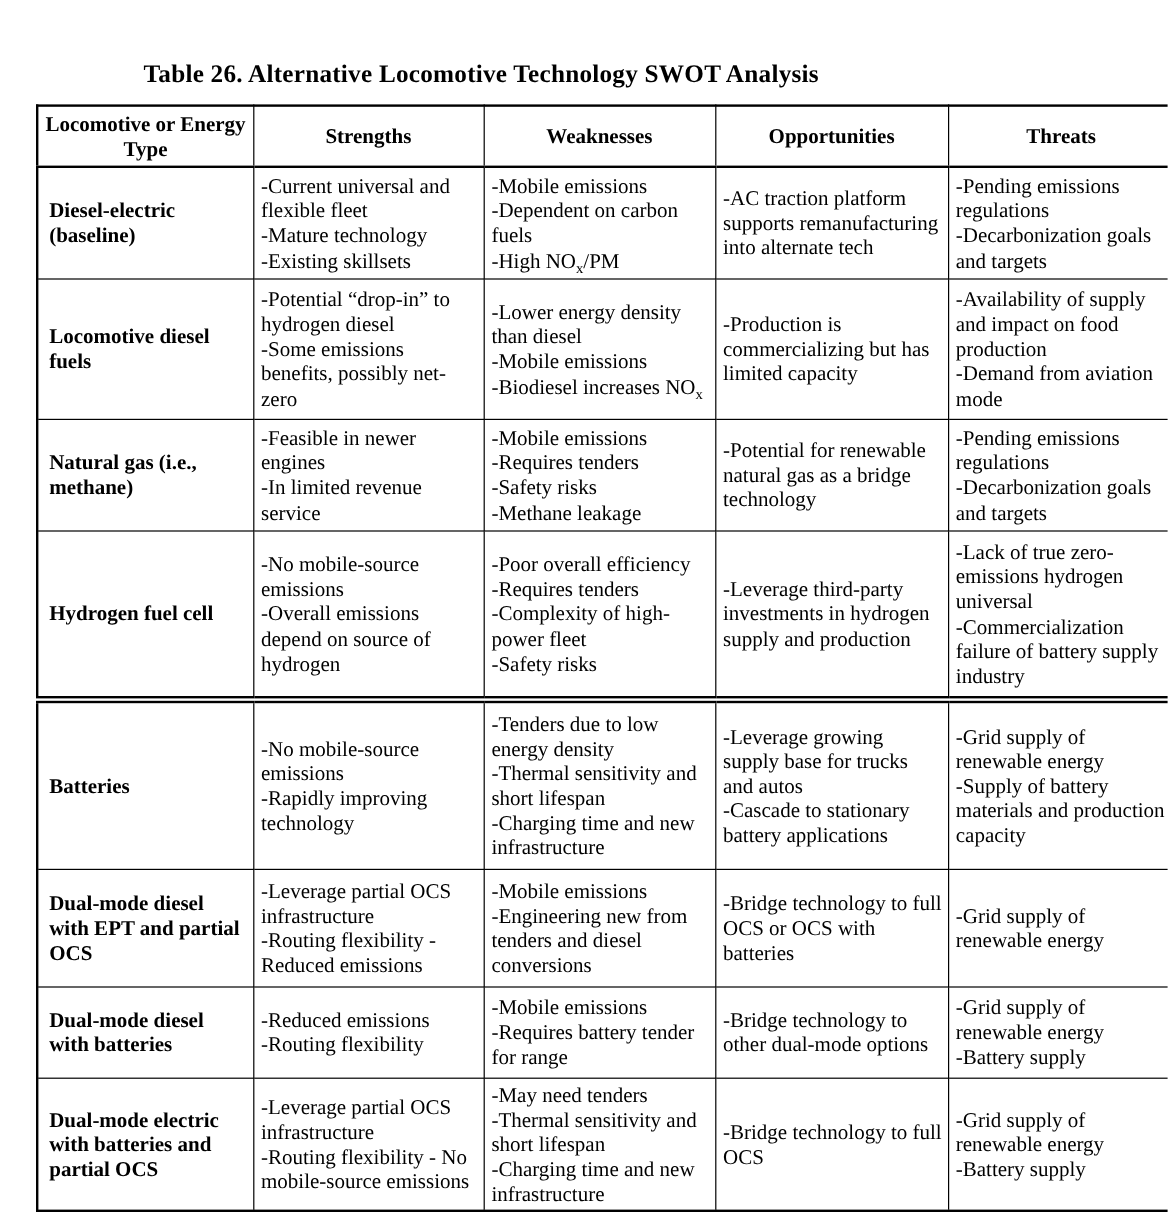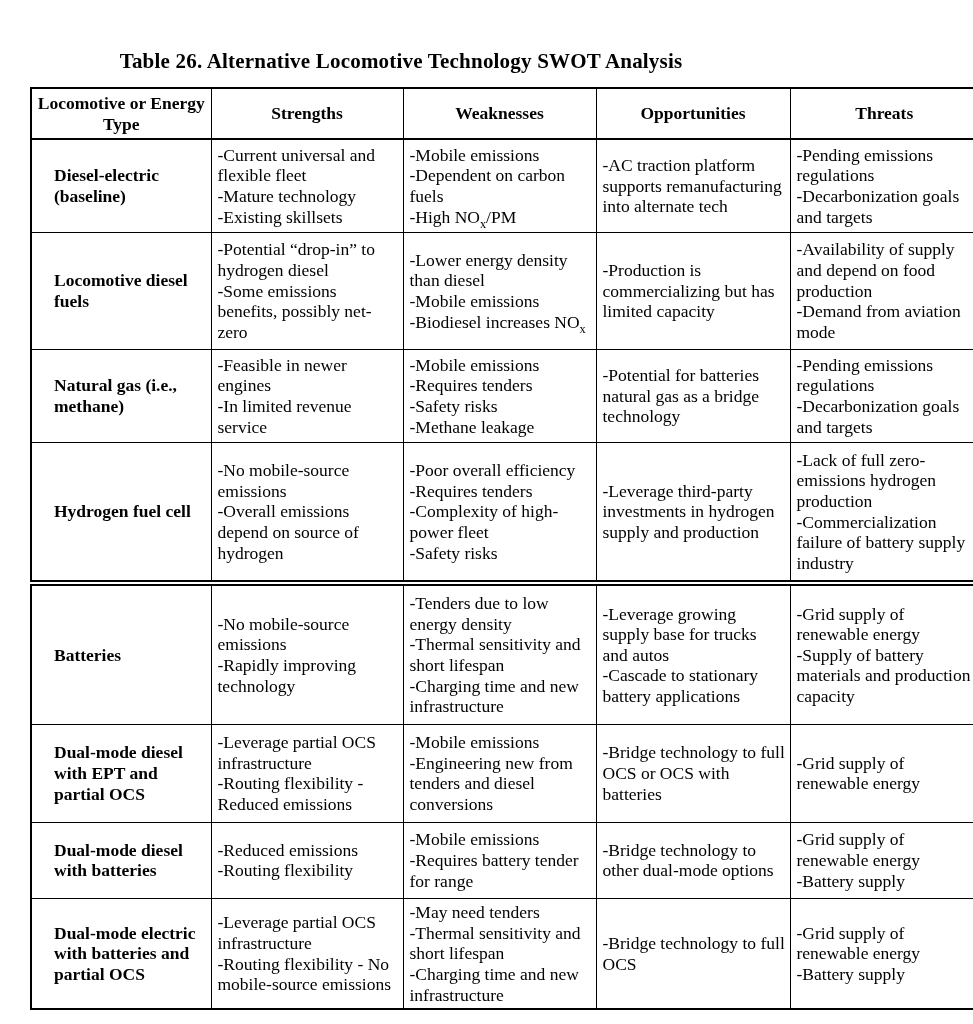--- a/index.html
+++ b/index.html
@@ -48,21 +48,21 @@
     border-bottom: 2px solid #000;
     padding: 4px 2px;
   }
   col.c0 { width: 180px; }
   col.c1 { width: 192px; }
   col.c2 { width: 193px; }
   col.c3 { width: 194px; }
   col.c4 { width: 189px; }
   td.rowname {
     font-weight: bold;
-    padding-left: 22px;
+    padding-left: 9px;
     padding-right: 4px;
   }
   tr.thick-top td {
     border-top: 6px double #000;
   }
   .line { display: block; }
   sub {
     font-size: 70%;
     line-height: 0;
   }
@@ -129,38 +129,38 @@
           </td>
         <td>
             <span class="line">-Lower energy density than diesel</span>
             <span class="line">-Mobile emissions</span>
             <span class="line">-Biodiesel increases NO<sub>x</sub></span>
           </td>
         <td>
             <span class="line">-Production is commercializing but has limited capacity</span>
           </td>
         <td>
-            <span class="line">-Availability of supply and depend on food production</span>
+            <span class="line">-Availability of supply and impact on food production</span>
             <span class="line">-Demand from aviation mode</span>
           </td>
       </tr>
       <tr class="r2">
         <td class="rowname">Natural gas (i.e., methane)</td>
         <td>
             <span class="line">-Feasible in newer engines</span>
             <span class="line">-In limited revenue service</span>
           </td>
         <td>
             <span class="line">-Mobile emissions</span>
             <span class="line">-Requires tenders</span>
             <span class="line">-Safety risks</span>
             <span class="line">-Methane leakage</span>
           </td>
         <td>
-            <span class="line">-Potential for batteries natural gas as a bridge technology</span>
+            <span class="line">-Potential for renewable natural gas as a bridge technology</span>
           </td>
         <td>
             <span class="line">-Pending emissions regulations</span>
             <span class="line">-Decarbonization goals and targets</span>
           </td>
       </tr>
       <tr class="r3">
         <td class="rowname">Hydrogen fuel cell</td>
         <td>
             <span class="line">-No mobile-source emissions</span>
@@ -169,21 +169,21 @@
         <td>
             <span class="line">-Poor overall efficiency</span>
             <span class="line">-Requires tenders</span>
             <span class="line">-Complexity of high-power fleet</span>
             <span class="line">-Safety risks</span>
           </td>
         <td>
             <span class="line">-Leverage third-party investments in hydrogen supply and production</span>
           </td>
         <td>
-            <span class="line">-Lack of full zero-emissions hydrogen production</span>
+            <span class="line">-Lack of true zero-emissions hydrogen universal</span>
             <span class="line">-Commercialization failure of battery supply industry</span>
           </td>
       </tr>
       <tr class="r4 thick-top">
         <td class="rowname">Batteries</td>
         <td>
             <span class="line">-No mobile-source emissions</span>
             <span class="line">-Rapidly improving technology</span>
           </td>
         <td>

